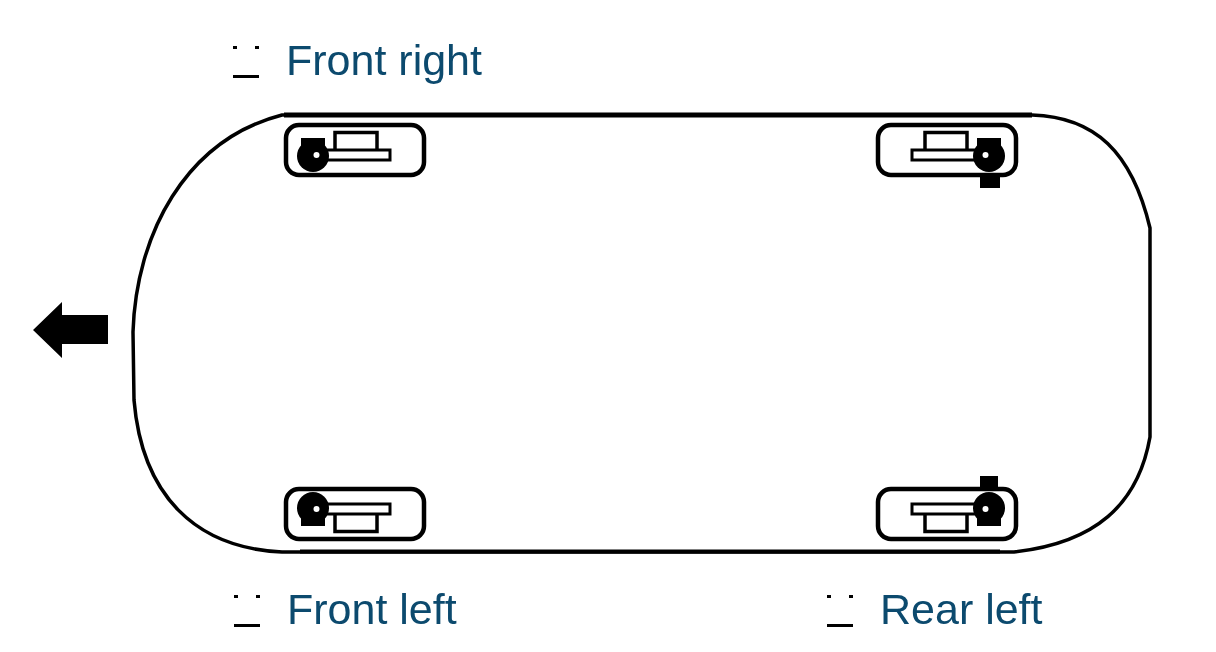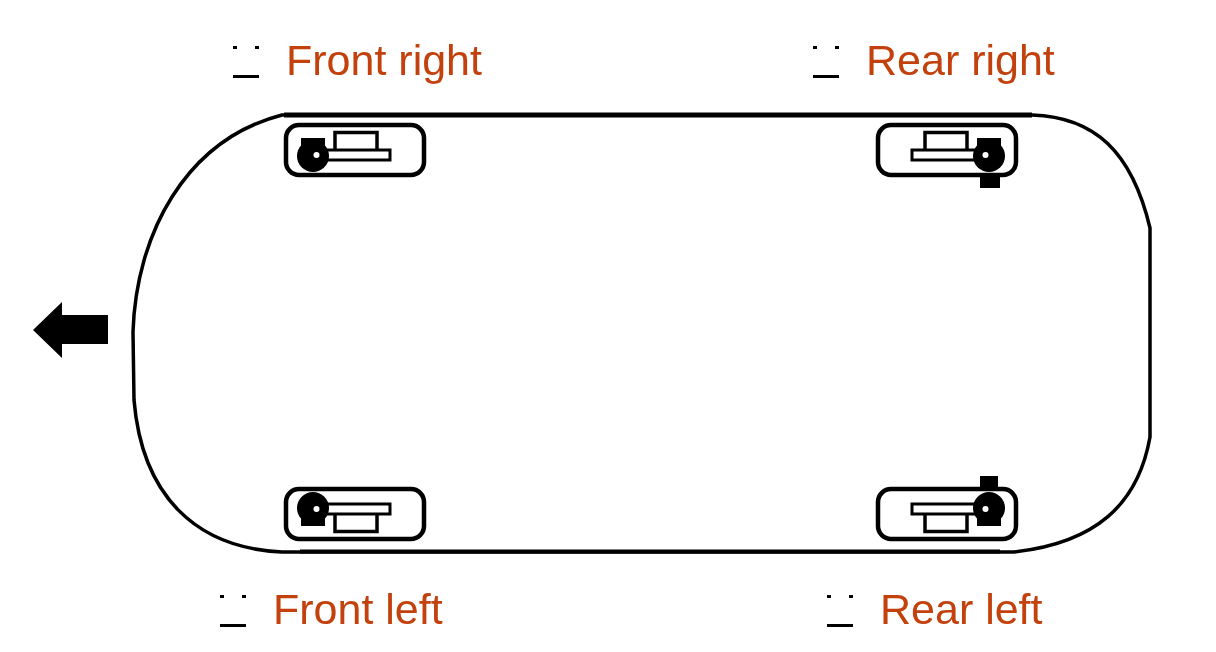--- a/index.html
+++ b/index.html
@@ -18,21 +18,21 @@
   .diagram-svg {
     position: absolute;
     left: 0;
     top: 0;
   }
   .wheel-label {
     position: absolute;
     display: flex;
     align-items: flex-start;
     gap: 27px;
-    color: #c2410c;
+    color: #0c4a6e;
   }
   .wheel-label .checkbox {
     position: relative;
     width: 26px;
     height: 29px;
     margin-top: 10px;
     border-bottom: 3px solid #000000;
     background: #ffffff;
     flex: 0 0 auto;
     cursor: pointer;
@@ -49,21 +49,21 @@
   .wheel-label .checkbox::before { left: 0; }
   .wheel-label .checkbox::after  { right: 0; }
   .wheel-label .label-text {
     font-size: 43px;
     line-height: 48px;
     white-space: nowrap;
     letter-spacing: 0px;
   }
   .pos-front-right { left: 233px; top: 36px;  }
   .pos-rear-right  { left: 813px; top: 36px;  }
-  .pos-front-left  { left: 220px; top: 585px; }
+  .pos-front-left  { left: 234px; top: 585px; }
   .pos-rear-left   { left: 827px; top: 585px; justify-content: center; }
 </style>
 </head>
 <body>
 
 <div class="stage">
 
   <svg class="diagram-svg" width="1216" height="652" viewBox="0 0 1216 652">
     <defs>
       <g id="sensor">
@@ -106,24 +106,20 @@
         <use href="#sensor"></use>
       </g>
     </g>
   </svg>
 
   <div class="wheel-label pos-front-right">
     <span class="checkbox"></span>
     <span class="label-text">Front right</span>
   </div>
 
-  <div class="wheel-label pos-rear-right">
-    <span class="checkbox"></span>
-    <span class="label-text">Rear right</span>
-  </div>
 
   <div class="wheel-label pos-front-left">
     <span class="checkbox"></span>
     <span class="label-text">Front left</span>
   </div>
 
   <div class="wheel-label pos-rear-left">
     <span class="checkbox"></span>
     <span class="label-text">Rear left</span>
   </div>

